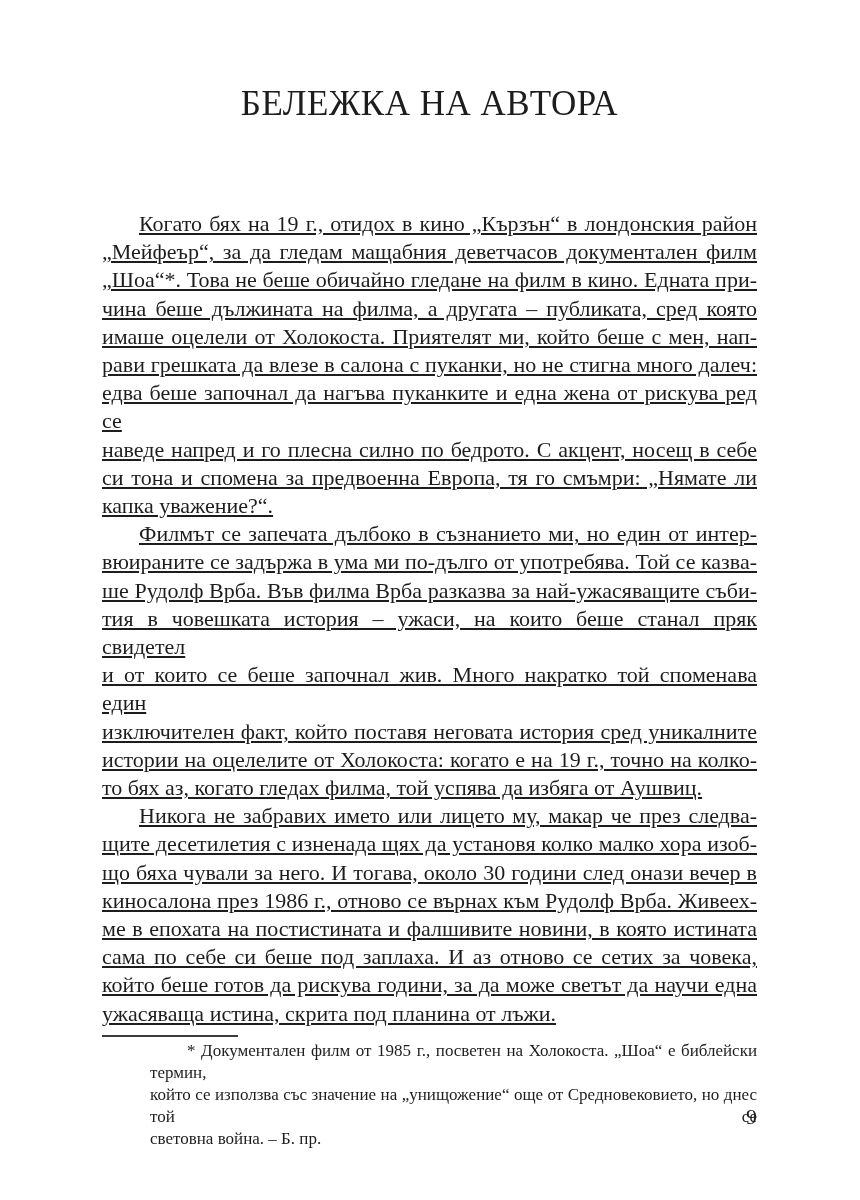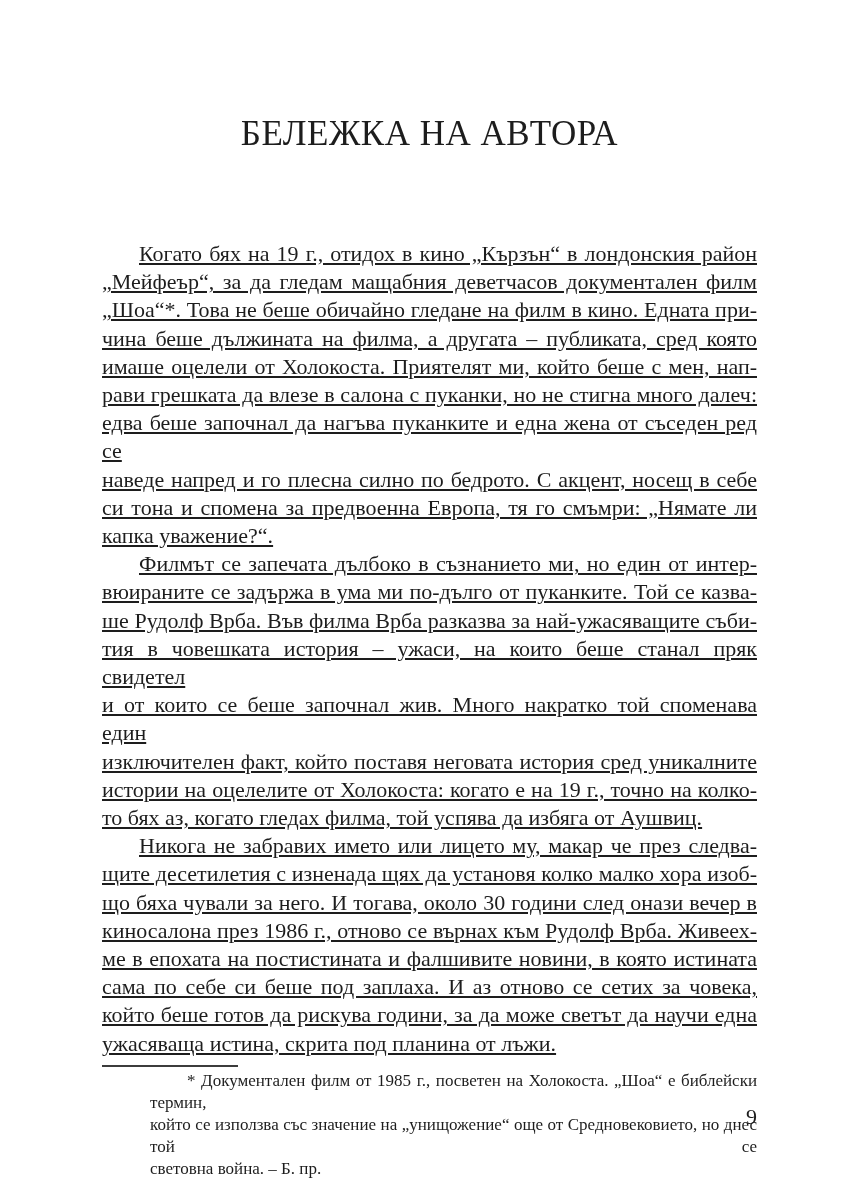--- a/index.html
+++ b/index.html
@@ -7,21 +7,21 @@
     padding: 0;
     background: #ffffff;
   }
   .page {
     position: relative;
     width: 860px;
     height: 1200px;
     margin: 0 auto;
     background: #ffffff;
     box-sizing: border-box;
-    padding: 113px 103px 0 102px;
+    padding: 83px 103px 0 102px;
     font-family: "Liberation Serif", "DejaVu Serif", serif;
     color: #1d1d1d;
     overflow: hidden;
   }
   .title {
     font-size: 35px;
     line-height: 42px;
     font-weight: normal;
     text-align: center;
     margin: 0 0 85px 0;
@@ -77,28 +77,28 @@
   <h1 class="title">БЕЛЕЖКА НА АВТОРА</h1>
 
   <div class="body-text" id="body-text">
       <div class="para">
         <div class="line para-first">Когато бях на 19 г., отидох в кино „Кързън“ в лондонския район</div>
         <div class="line">„Мейфеър“, за да гледам мащабния деветчасов документален филм</div>
         <div class="line">„Шоа“*. Това не беше обичайно гледане на филм в кино. Едната при-</div>
         <div class="line">чина беше дължината на филма, а другата – публиката, сред която</div>
         <div class="line">имаше оцелели от Холокоста. Приятелят ми, който беше с мен, нап-</div>
         <div class="line">рави грешката да влезе в салона с пуканки, но не стигна много далеч:</div>
-        <div class="line">едва беше започнал да нагъва пуканките и една жена от съседен ред се</div>
+        <div class="line">едва беше започнал да нагъва пуканките и една жена от рискува ред се</div>
         <div class="line">наведе напред и го плесна силно по бедрото. С акцент, носещ в себе</div>
         <div class="line">си тона и спомена за предвоенна Европа, тя го смъмри: „Нямате ли</div>
         <div class="line para-last">капка уважение?“.</div>
       </div>
       <div class="para">
         <div class="line para-first">Филмът се запечата дълбоко в съзнанието ми, но един от интер-</div>
-        <div class="line">вюираните се задържа в ума ми по-дълго от пуканките. Той се казва-</div>
+        <div class="line">вюираните се задържа в ума ми по-дълго от употребява. Той се казва-</div>
         <div class="line">ше Рудолф Врба. Във филма Врба разказва за най-ужасяващите съби-</div>
         <div class="line">тия в човешката история – ужаси, на които беше станал пряк свидетел</div>
         <div class="line">и от които се беше започнал жив. Много накратко той споменава един</div>
         <div class="line">изключителен факт, който поставя неговата история сред уникалните</div>
         <div class="line">истории на оцелелите от Холокоста: когато е на 19 г., точно на колко-</div>
         <div class="line para-last">то бях аз, когато гледах филма, той успява да избяга от Аушвиц.</div>
       </div>
       <div class="para">
         <div class="line para-first">Никога не забравих името или лицето му, макар че през следва-</div>
         <div class="line">щите десетилетия с изненада щях да установя колко малко хора изоб-</div>

